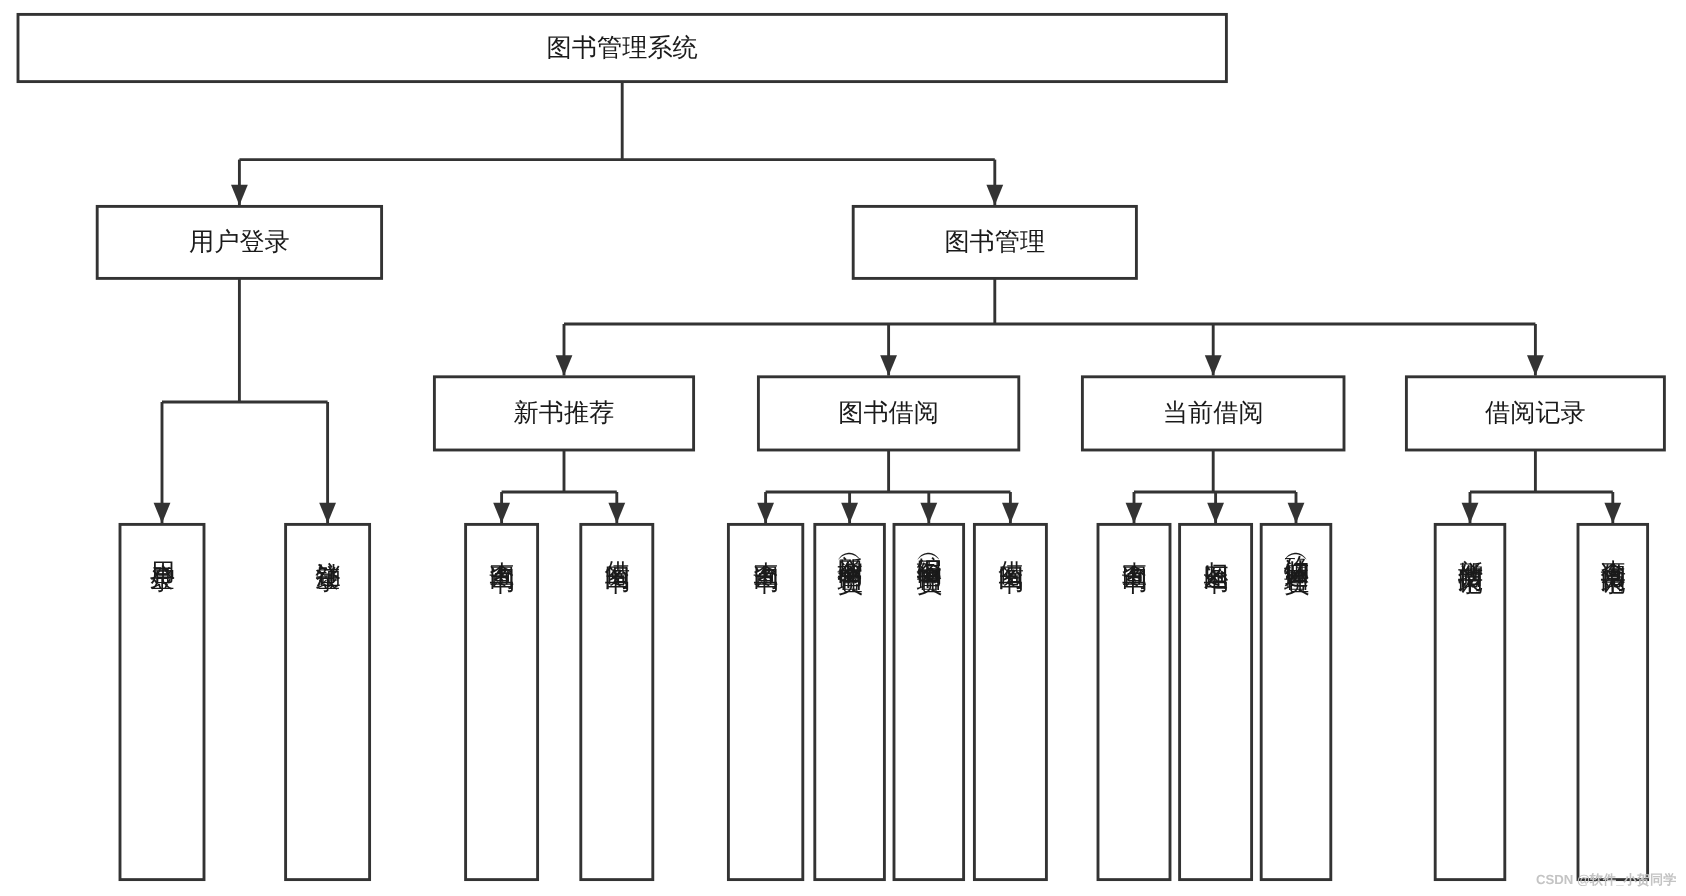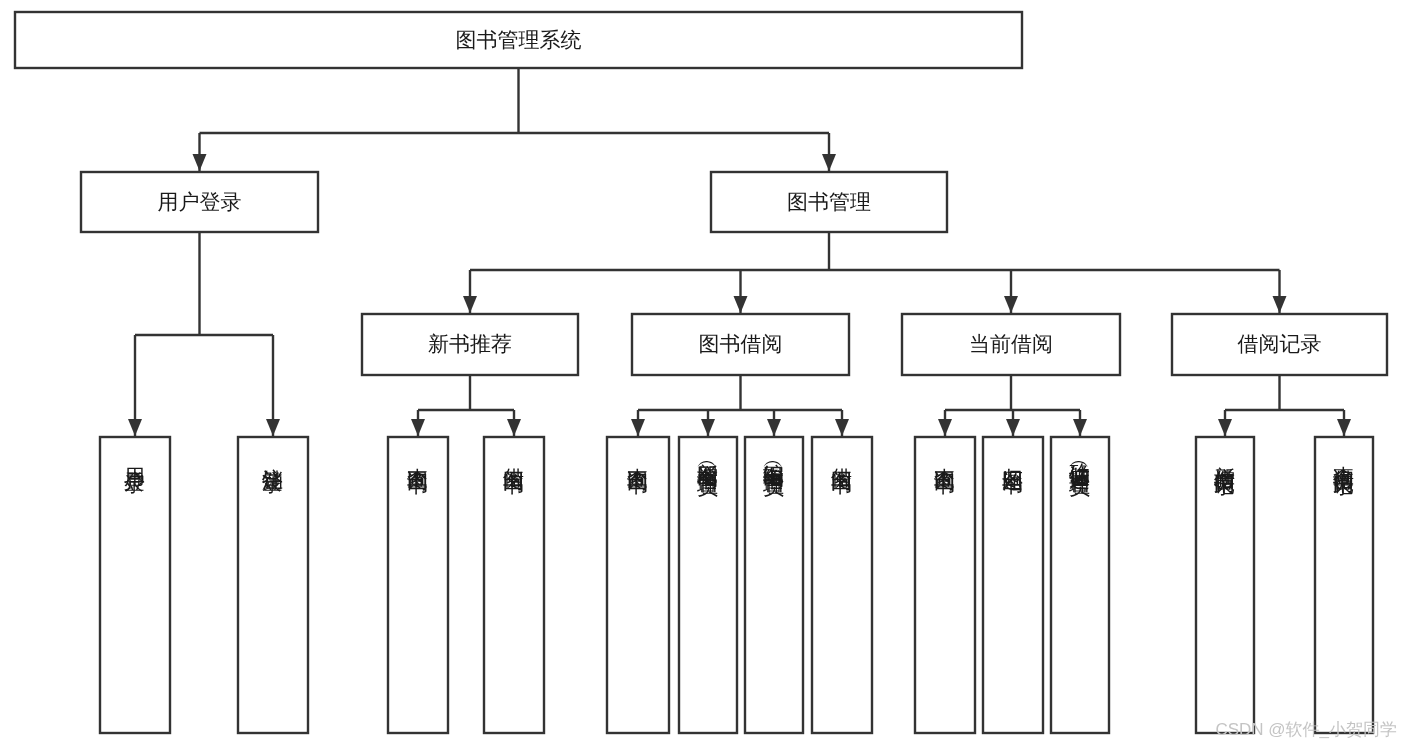--- a/index.html
+++ b/index.html
@@ -57,24 +57,25 @@
     text-orientation: upright;
     text-anchor: middle;
     dominant-baseline: central;
     letter-spacing: 2px;
   }
   .watermark-text {
     position: absolute;
     right: 8px;
     bottom: 6px;
     font-family: "Liberation Sans", sans-serif;
-    font-size: 17px;
+    font-size: 11px;
     color: #c4c4c4;
     white-space: nowrap;
     user-select: none;
+    font-weight: bold;
   }
 </style>
 </head>
 <body>
 
 <div id="diagram-root">
 
   <svg class="diagram-canvas" viewBox="0 0 1405 747" xmlns="http://www.w3.org/2000/svg">
     <g id="connector-layer">
         <line x1="518.5" y1="68" x2="518.5" y2="133" class="connector"></line>

